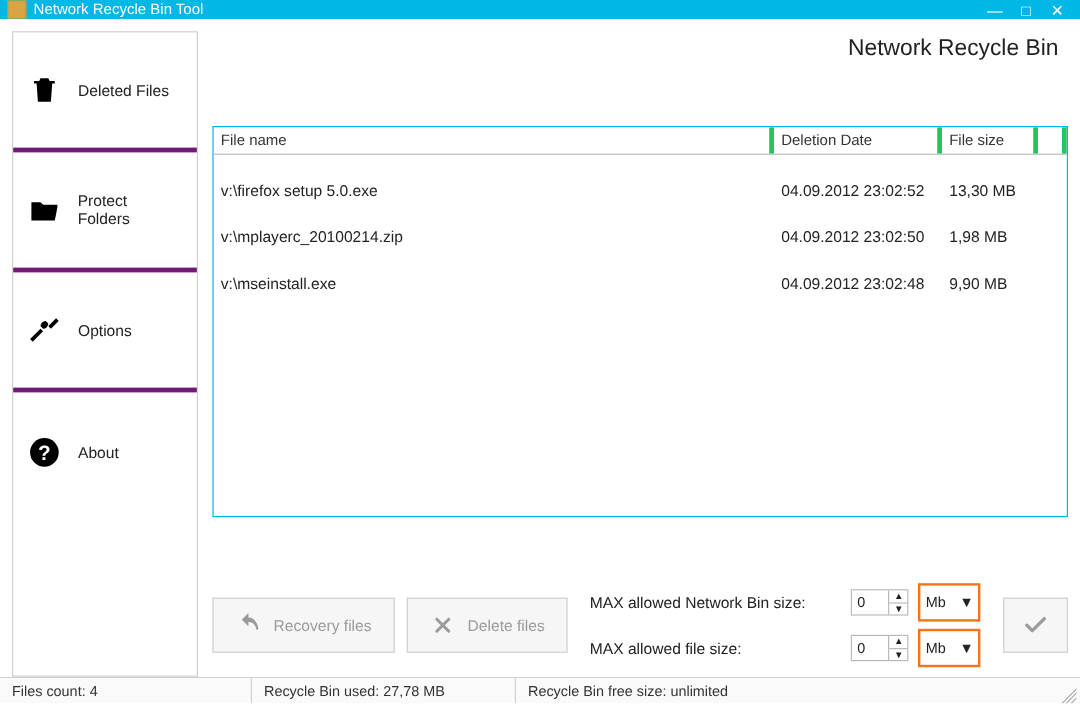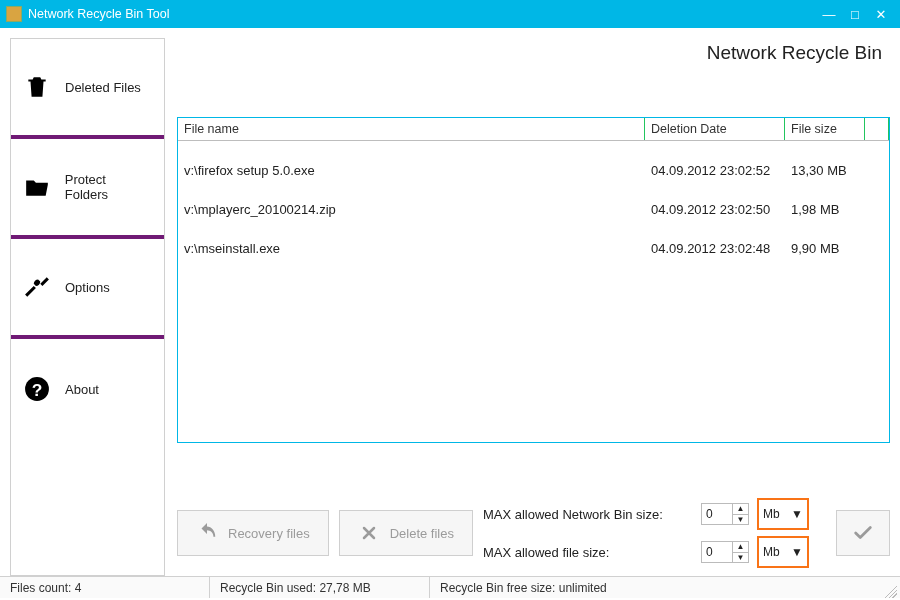--- a/index.html
+++ b/index.html
@@ -1,19 +1,19 @@
 <!DOCTYPE html>
 <html><head>
 <meta charset="utf-8">
 <style>
 * { box-sizing: border-box; margin: 0; padding: 0; font-family: "Segoe UI", Tahoma, sans-serif; }
 html, body { width: 900px; height: 600px; overflow: hidden; background: #fff; }
 
 .titlebar {
-  height: 28px; background: #00b7e6; color: #fff;
+  height: 16px; background: #00b7e6; color: #fff;
   display: flex; align-items: center; padding: 0 6px 0 6px;
 }
 .titlebar .app-icon { width: 16px; height: 16px; background: #d9a441; border:1px solid #8a6; margin-right:6px; }
 .titlebar .title { font-size: 12.5px; flex: 1; }
 .titlebar .win-btn { width: 26px; text-align: center; font-size: 13px; cursor: default; }
 
 .workarea {
   position: relative; height: 548px; background: #fff;
   display: flex; padding: 10px 10px 0 10px; gap: 12px;
 }
@@ -31,41 +31,41 @@
 .sidebar .ic { width: 28px; height: 28px; display:flex; align-items:center; justify-content:center; }
 
 .mainpane { flex: 1; display: flex; flex-direction: column; gap: 45px; }
 .page-title { text-align: right; font-size: 19px; color: #222; padding: 4px 8px 8px 0; }
 
 .table-wrap {
   flex: 1; border: 1px solid #00b7e6; background: #fff; overflow: hidden;
   display: flex; flex-direction: column;
 }
 .thead { display: flex; border-bottom: 1px solid #bdbdbd; font-size: 12.5px; color: #333; }
-.thead .th { padding: 4px 6px; border-right: 1px solid #22c55e; }
+.thead .th { padding: 4px 6px; border-right: 4px solid #22c55e; }
 .tbody { flex:1; }
 .trow { display: flex; font-size: 13px; color: #222; padding: 1px 0; margin-top: 20px; }
 .trow .td { padding: 1px 6px; white-space: nowrap; overflow: hidden; text-overflow: ellipsis; }
 .col-name { flex: 1; }
 .col-date { width: 140px; }
 .col-size { width: 80px; }
 .col-extra { width: 24px; }
 
 .bottombar {
   display: flex; align-items: center; gap: 10px; padding: 10px 0 8px 0;
 }
 .btn {
   border: 1px solid #cfcfcf; background: #f6f6f6; height: 46px;
   display: flex; align-items: center; justify-content: center; gap: 10px;
   font-size: 13px; color: #9b9b9b; padding: 0 18px; cursor: default;
 }
 .btn .bic { width: 22px; height: 22px; display:flex; align-items:center; justify-content:center; }
 .apply-btn { width: 54px; padding: 0; }
 
-.sizecol { flex:1; display:flex; flex-direction:column; gap:6px; font-size:13px; color:#222; }
+.sizecol { flex:1; display:flex; flex-direction:column; gap:6px; font-size:13px; color:#222;align-items:center; }
 .sizerow { display:flex; align-items:center; gap:8px; }
 .sizerow .lbl { width: 210px; }
 .spin {
   width: 48px; height: 22px; border:1px solid #bbb; display:flex; align-items:stretch;
 }
 .spin .val { flex:1; padding:0 4px; line-height:20px; font-size:12px; }
 .spin .arrows { width:16px; border-left:1px solid #bbb; display:flex; flex-direction:column; }
 .spin .arrows div { flex:1; font-size:8px; text-align:center; line-height:10px; border-bottom:1px solid #bbb; }
 .spin .arrows div:last-child { border-bottom:none; }
 .unit {

